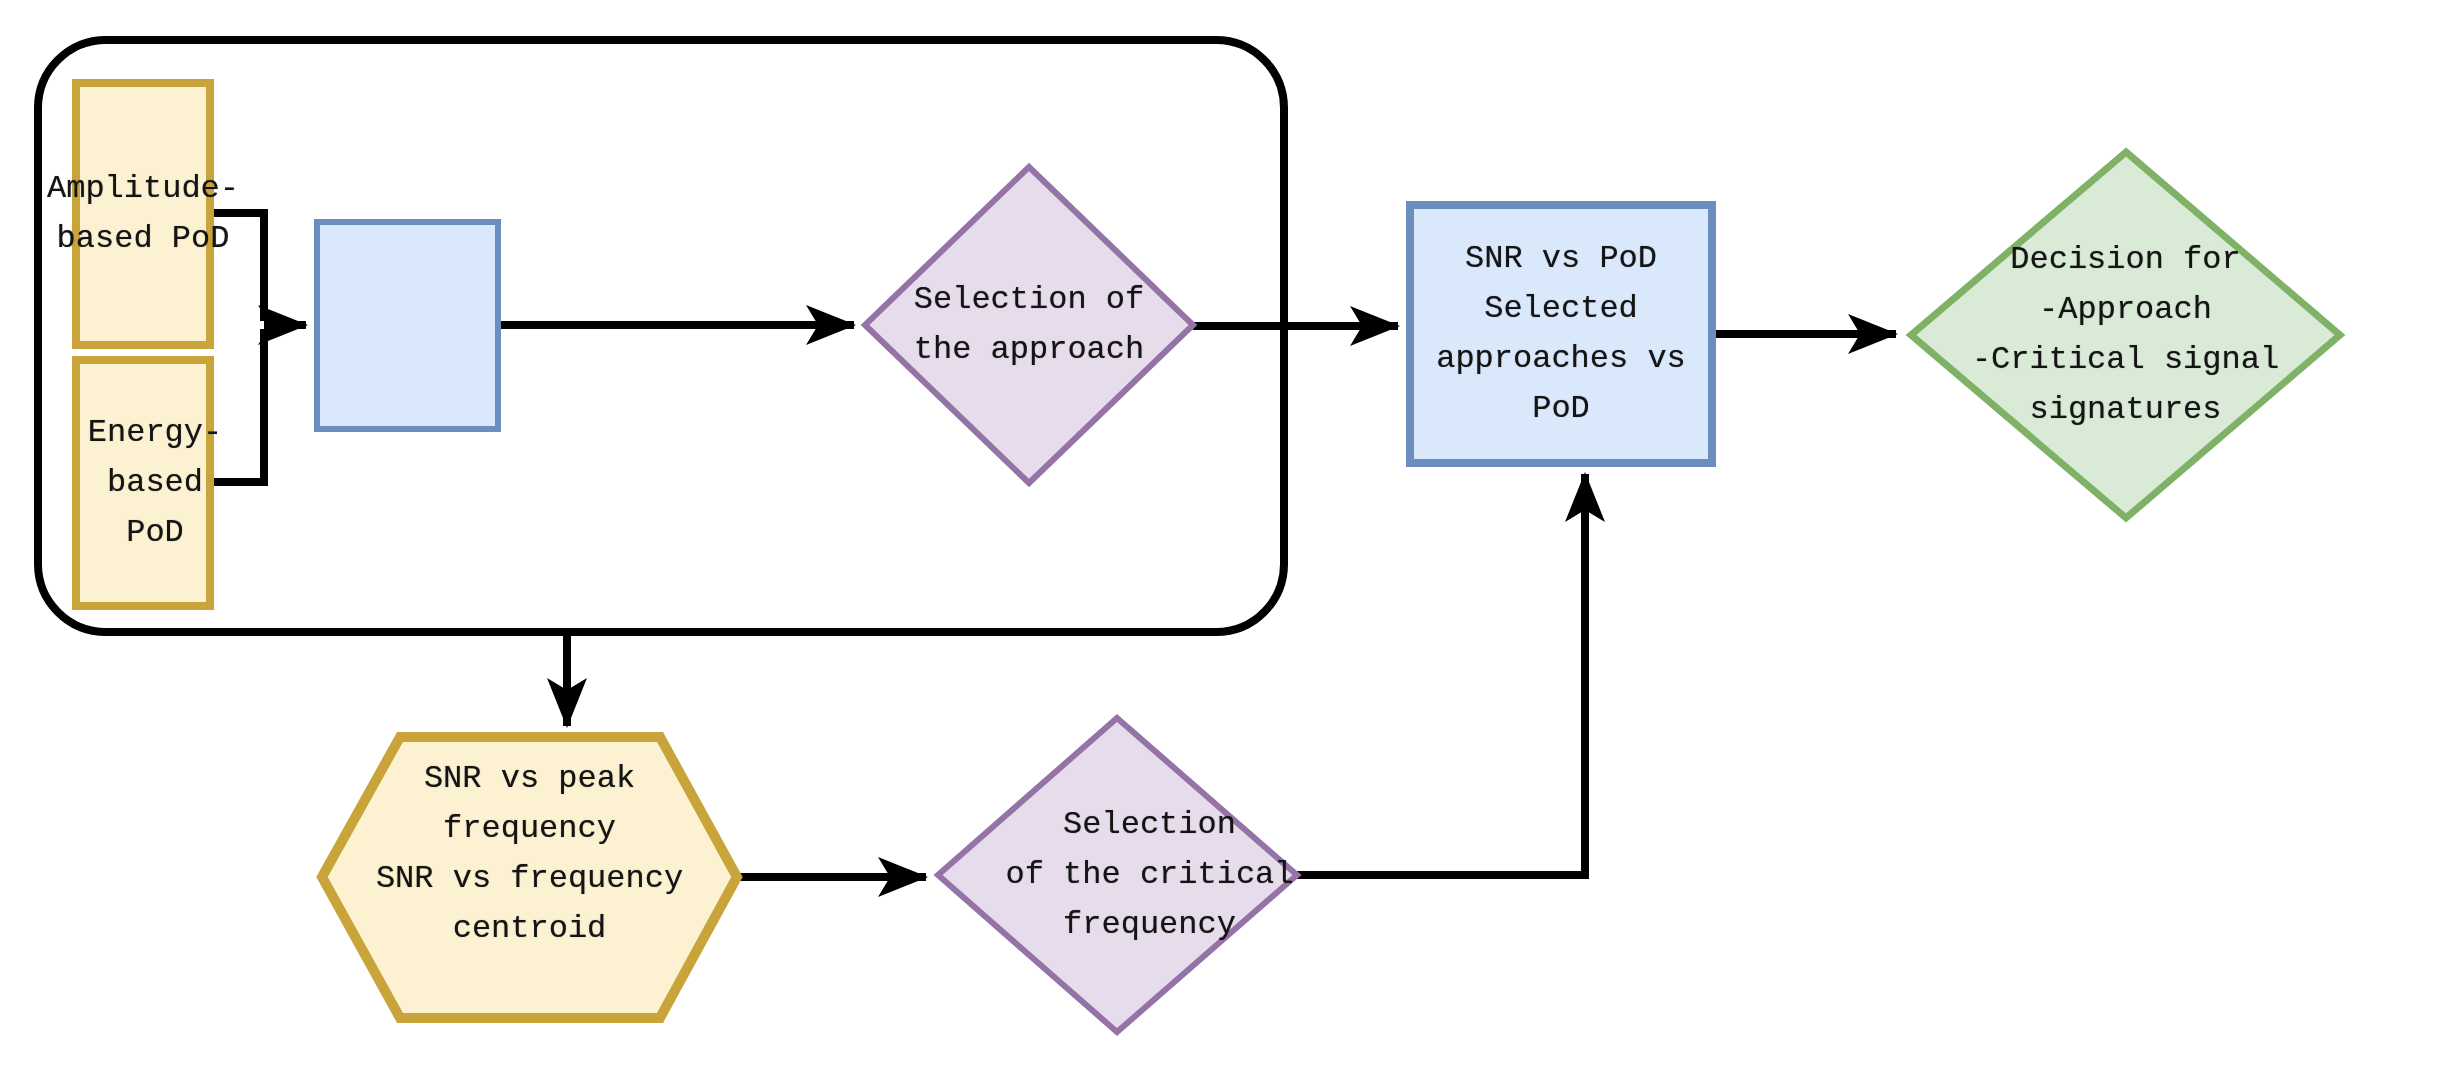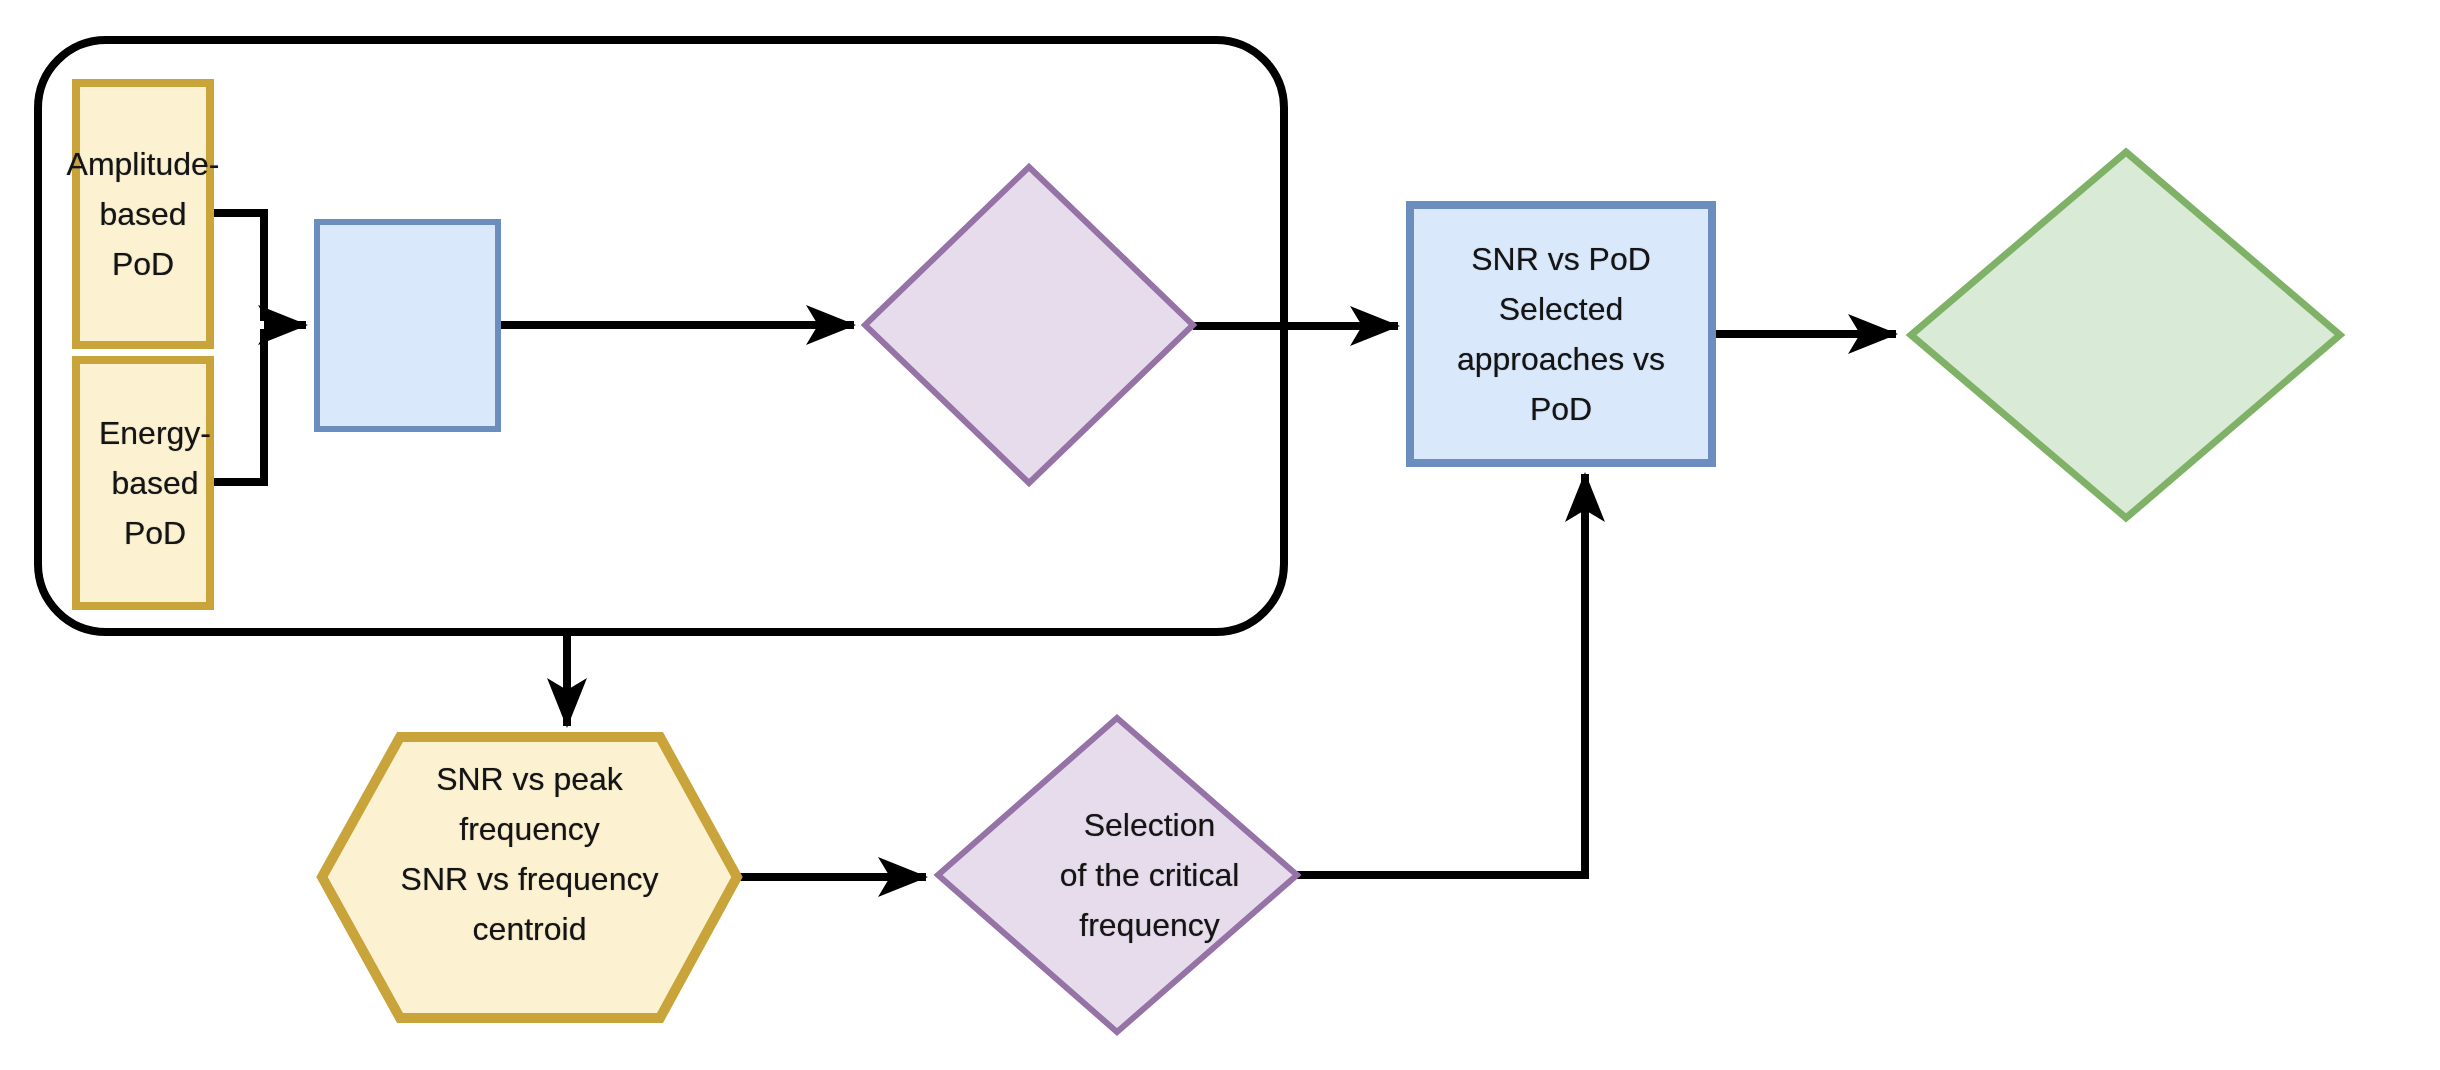--- a/index.html
+++ b/index.html
@@ -1,20 +1,20 @@
 <!DOCTYPE html>
 <html style="--yellow_fill: #FCF2D2; --yellow_stroke: #C9A43B; --blue_fill: #DAE8FC; --blue_stroke: #6C8EBF; --purple_fill: #E6DCEC; --purple_stroke: #9673A6; --green_fill: #D9EAD7; --green_stroke: #7FB266; --line: #000000;"><head>
 <meta charset="utf-8">
 <style>
   html,body{margin:0;padding:0;background:#ffffff;}
   #stage{
     position:relative;
     width:2440px;height:1070px;
     background:#ffffff;
-    font-family:Liberation Sans, sans-serif;
+    font-family:Liberation Mono, monospace;
     overflow:hidden;
     filter:blur(0.4px);
     border-radius:9px;
   }
   #shapes{position:absolute;left:0;top:0;}
   .node-label{
     position:absolute;
     display:flex;align-items:center;justify-content:center;
     text-align:center;
     white-space:pre-line;
@@ -59,26 +59,32 @@
     <path d="M1117,718 L1297,875 L1117,1032 L938,875 Z" style="fill:var(--purple_fill);stroke:var(--purple_stroke);stroke-width:6"></path>
   </svg>
 
   <div class="node-label" style="left:76px;top:83px;width:134px;height:262px;">Amplitude-
 based PoD</div>
 
   <div class="node-label" style="left:88px;top:360px;width:134px;height:246px;">Energy-
 based PoD</div>
 
 
+  <div class="node-label" style="left:865px;top:167px;width:328px;height:316px;">Selection of
+the approach</div>
 
   <div class="node-label" style="left:1410px;top:205px;width:302px;height:258px;">SNR vs PoD
 Selected
 approaches vs
 PoD</div>
 
+  <div class="node-label" style="left:1911px;top:152px;width:429px;height:366px;">Decision for
+-Approach
+-Critical signal
+signatures</div>
 
   <div class="node-label" style="left:322px;top:713px;width:415px;height:281px;">SNR vs peak
 frequency
 SNR vs frequency
 centroid</div>
 
   <div class="node-label" style="left:970px;top:718px;width:359px;height:314px;">Selection
 of the critical
 frequency</div>
 

